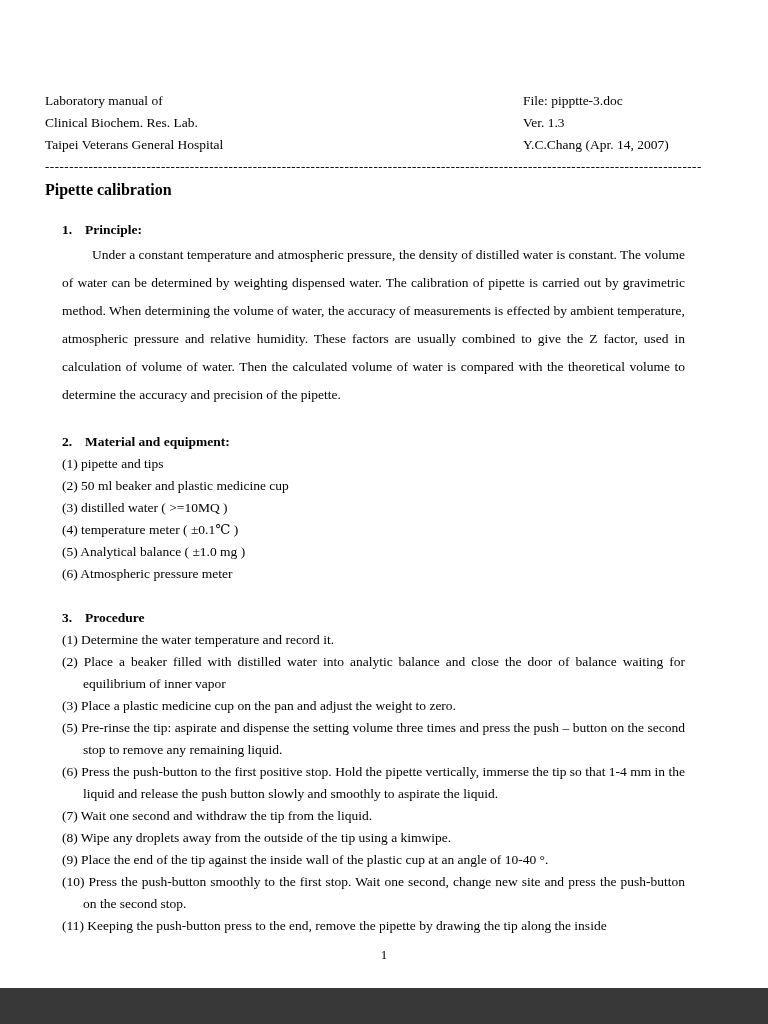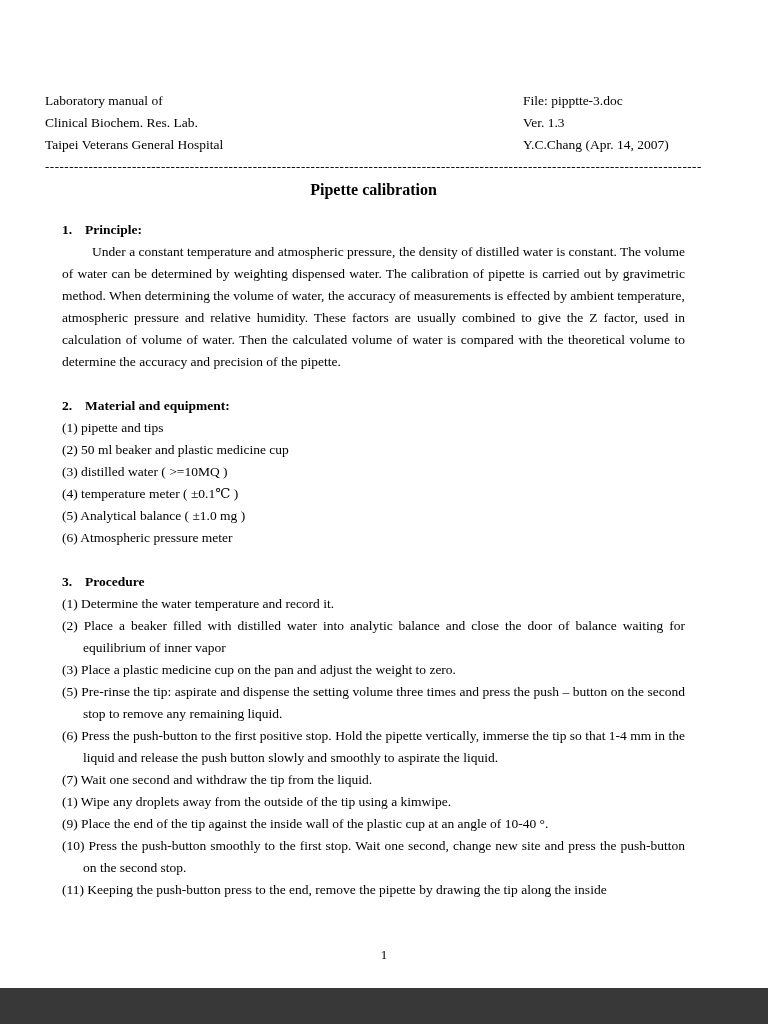--- a/index.html
+++ b/index.html
@@ -35,21 +35,20 @@
     flex-shrink: 0;
   }
   .divider {
     font-size: 13px;
     line-height: 22px;
     white-space: nowrap;
     overflow: hidden;
     letter-spacing: 0.5px;
   }
   .title {
-    text-align: center;
     font-weight: bold;
     font-size: 16px;
     line-height: 24px;
   }
   .section-heading {
     font-weight: bold;
     font-size: 13.5px;
     line-height: 22px;
   }
   .section-heading .sec-num {
@@ -58,21 +57,21 @@
   }
   .section {
     margin: 17px;
   }
   .section + .section {
     margin-top: 22px;
   }
   .principle-body {
     margin: 0;
     font-size: 13.5px;
-    line-height: 22px;
+    line-height: 28px;
     text-align: justify;
     text-indent: 30px;
   }
   .item-list {
     margin: 0;
     padding: 0;
     list-style: none;
   }
   .item {
     font-size: 13.5px;
@@ -146,21 +145,21 @@
       <div class="section-heading">
         <span class="sec-num">3.</span><span>Procedure</span>
       </div>
       <ul class="item-list">
         <li class="item">(1) Determine the water temperature and record it.</li>
         <li class="item">(2) Place a beaker filled with distilled water into analytic balance and close the door of balance waiting for equilibrium of inner vapor</li>
         <li class="item">(3) Place a plastic medicine cup on the pan and adjust the weight to zero.</li>
         <li class="item">(5) Pre-rinse the tip: aspirate and dispense the setting volume three times and press the push – button on the second stop to remove any remaining liquid.</li>
         <li class="item">(6) Press the push-button to the first positive stop. Hold the pipette vertically, immerse the tip so that 1-4 mm in the liquid and release the push button slowly and smoothly to aspirate the liquid.</li>
         <li class="item">(7) Wait one second and withdraw the tip from the liquid.</li>
-        <li class="item">(1) Wipe any droplets away from the outside of the tip using a kimwipe.</li>
+        <li class="item">(8) Wipe any droplets away from the outside of the tip using a kimwipe.</li>
         <li class="item">(9) Place the end of the tip against the inside wall of the plastic cup at an angle of 10-40 °.</li>
         <li class="item">(10) Press the push-button smoothly to the first stop. Wait one second, change new site and press the push-button on the second stop.</li>
         <li class="item">(11) Keeping the push-button press to the end, remove the pipette by drawing the tip along the inside</li>
       </ul>
     </div>
 
     <div class="page-number">1</div>
   </div>
 
   <div class="viewer-gap"></div>

